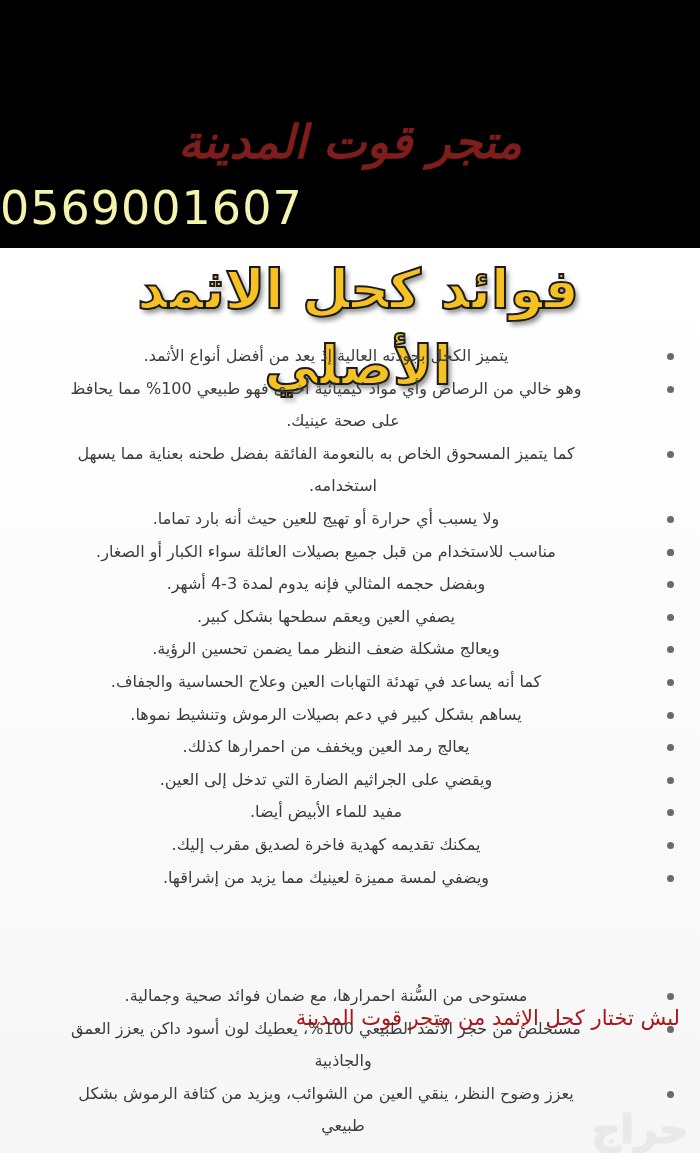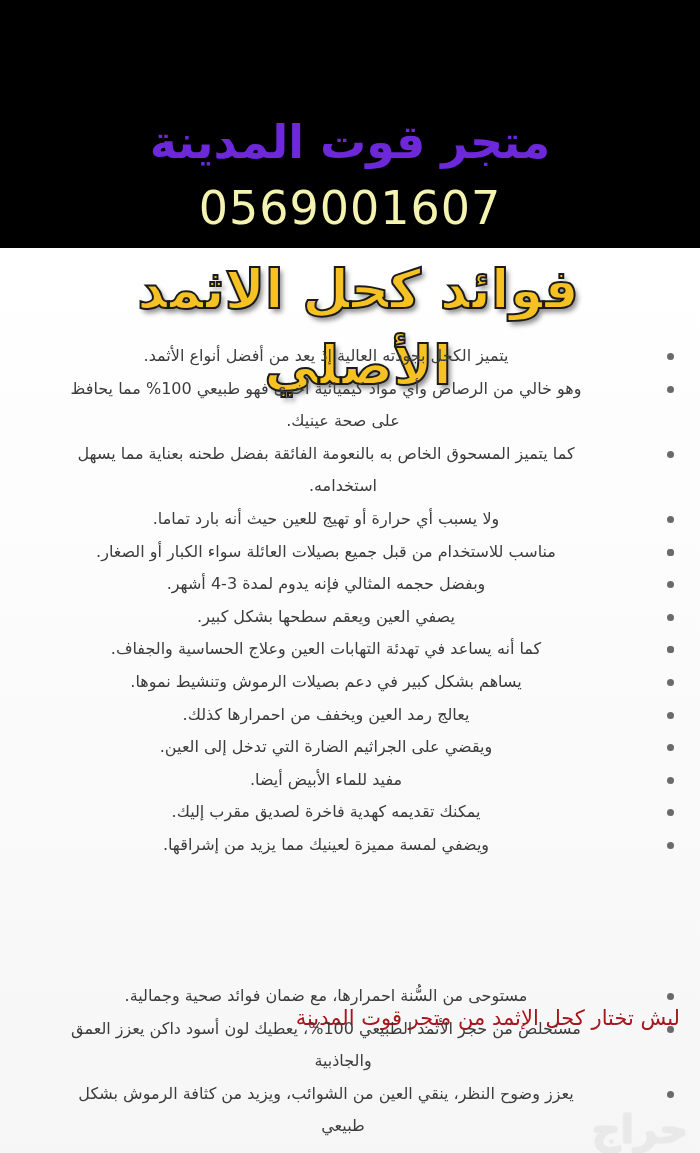--- a/index.html
+++ b/index.html
@@ -10,29 +10,29 @@
       color: #3a3a3a;
       position: relative;
     }
     .header {
       position: absolute; left: 0; top: 0; width: 700px; height: 248px;
       background: #000000;
     }
     .store-name {
       position: absolute; left: 0; right: 0; top: 112px;
       text-align: center;
-      color: #6d28d9;
+      color: #7f1d1d;
       font-size: 46px;
       font-weight: bold;
       line-height: 60px;
       direction: rtl;
+      font-style: italic;
     }
     .phone {
       position: absolute; left: 0; right: 0; top: 178px;
-      text-align: center;
       color: #f5f3b0;
       font-family: "DejaVu Sans", sans-serif;
       font-size: 46px;
       letter-spacing: 1px;
       line-height: 60px;
       direction: ltr;
     }
     .content {
       position: absolute; left: 0; top: 248px; width: 700px; height: 905px;
       background: linear-gradient(#ffffff, #f6f6f6);
@@ -104,21 +104,21 @@
 
 <ul class="list" id="list1">
   <li><span class="bullet"></span><span>يتميز الكحل بجودته العالية إذ يعد من أفضل أنواع الأثمد.</span></li>
   <li class="wrap"><span class="bullet"></span><span>وهو خالي من الرصاص وأي مواد كيميائية أخرى فهو طبيعي 100% مما يحافظ</span><span class="cont">على صحة عينيك.</span></li>
   <li class="wrap"><span class="bullet"></span><span>كما يتميز المسحوق الخاص به بالنعومة الفائقة بفضل طحنه بعناية مما يسهل</span><span class="cont">استخدامه.</span></li>
   <li><span class="bullet"></span><span>ولا يسبب أي حرارة أو تهيج للعين حيث أنه بارد تماما.</span></li>
   <li><span class="bullet"></span></li>
   <li><span class="bullet"></span><span>مناسب للاستخدام من قبل جميع بصيلات العائلة سواء الكبار أو الصغار.</span></li>
   <li><span class="bullet"></span><span>وبفضل حجمه المثالي فإنه يدوم لمدة 3-4 أشهر.</span></li>
   <li><span class="bullet"></span><span>يصفي العين ويعقم سطحها بشكل كبير.</span></li>
-  <li><span class="bullet"></span></li>
+  <li><span class="bullet"></span><span>ويعالج مشكلة ضعف النظر مما يضمن تحسين الرؤية.</span></li>
   <li><span class="bullet"></span><span>كما أنه يساعد في تهدئة التهابات العين وعلاج الحساسية والجفاف.</span></li>
   <li><span class="bullet"></span><span>يساهم بشكل كبير في دعم بصيلات الرموش وتنشيط نموها.</span></li>
   <li><span class="bullet"></span><span>يعالج رمد العين ويخفف من احمرارها كذلك.</span></li>
   <li><span class="bullet"></span><span>ويقضي على الجراثيم الضارة التي تدخل إلى العين.</span></li>
   <li><span class="bullet"></span><span>مفيد للماء الأبيض أيضا.</span></li>
   <li><span class="bullet"></span><span>يمكنك تقديمه كهدية فاخرة لصديق مقرب إليك.</span></li>
   <li><span class="bullet"></span><span>ويضفي لمسة مميزة لعينيك مما يزيد من إشراقها.</span></li>
 </ul>
 
 <div class="subheading">ليش تختار كحل الإثمد من متجر قوت المدينة</div>

